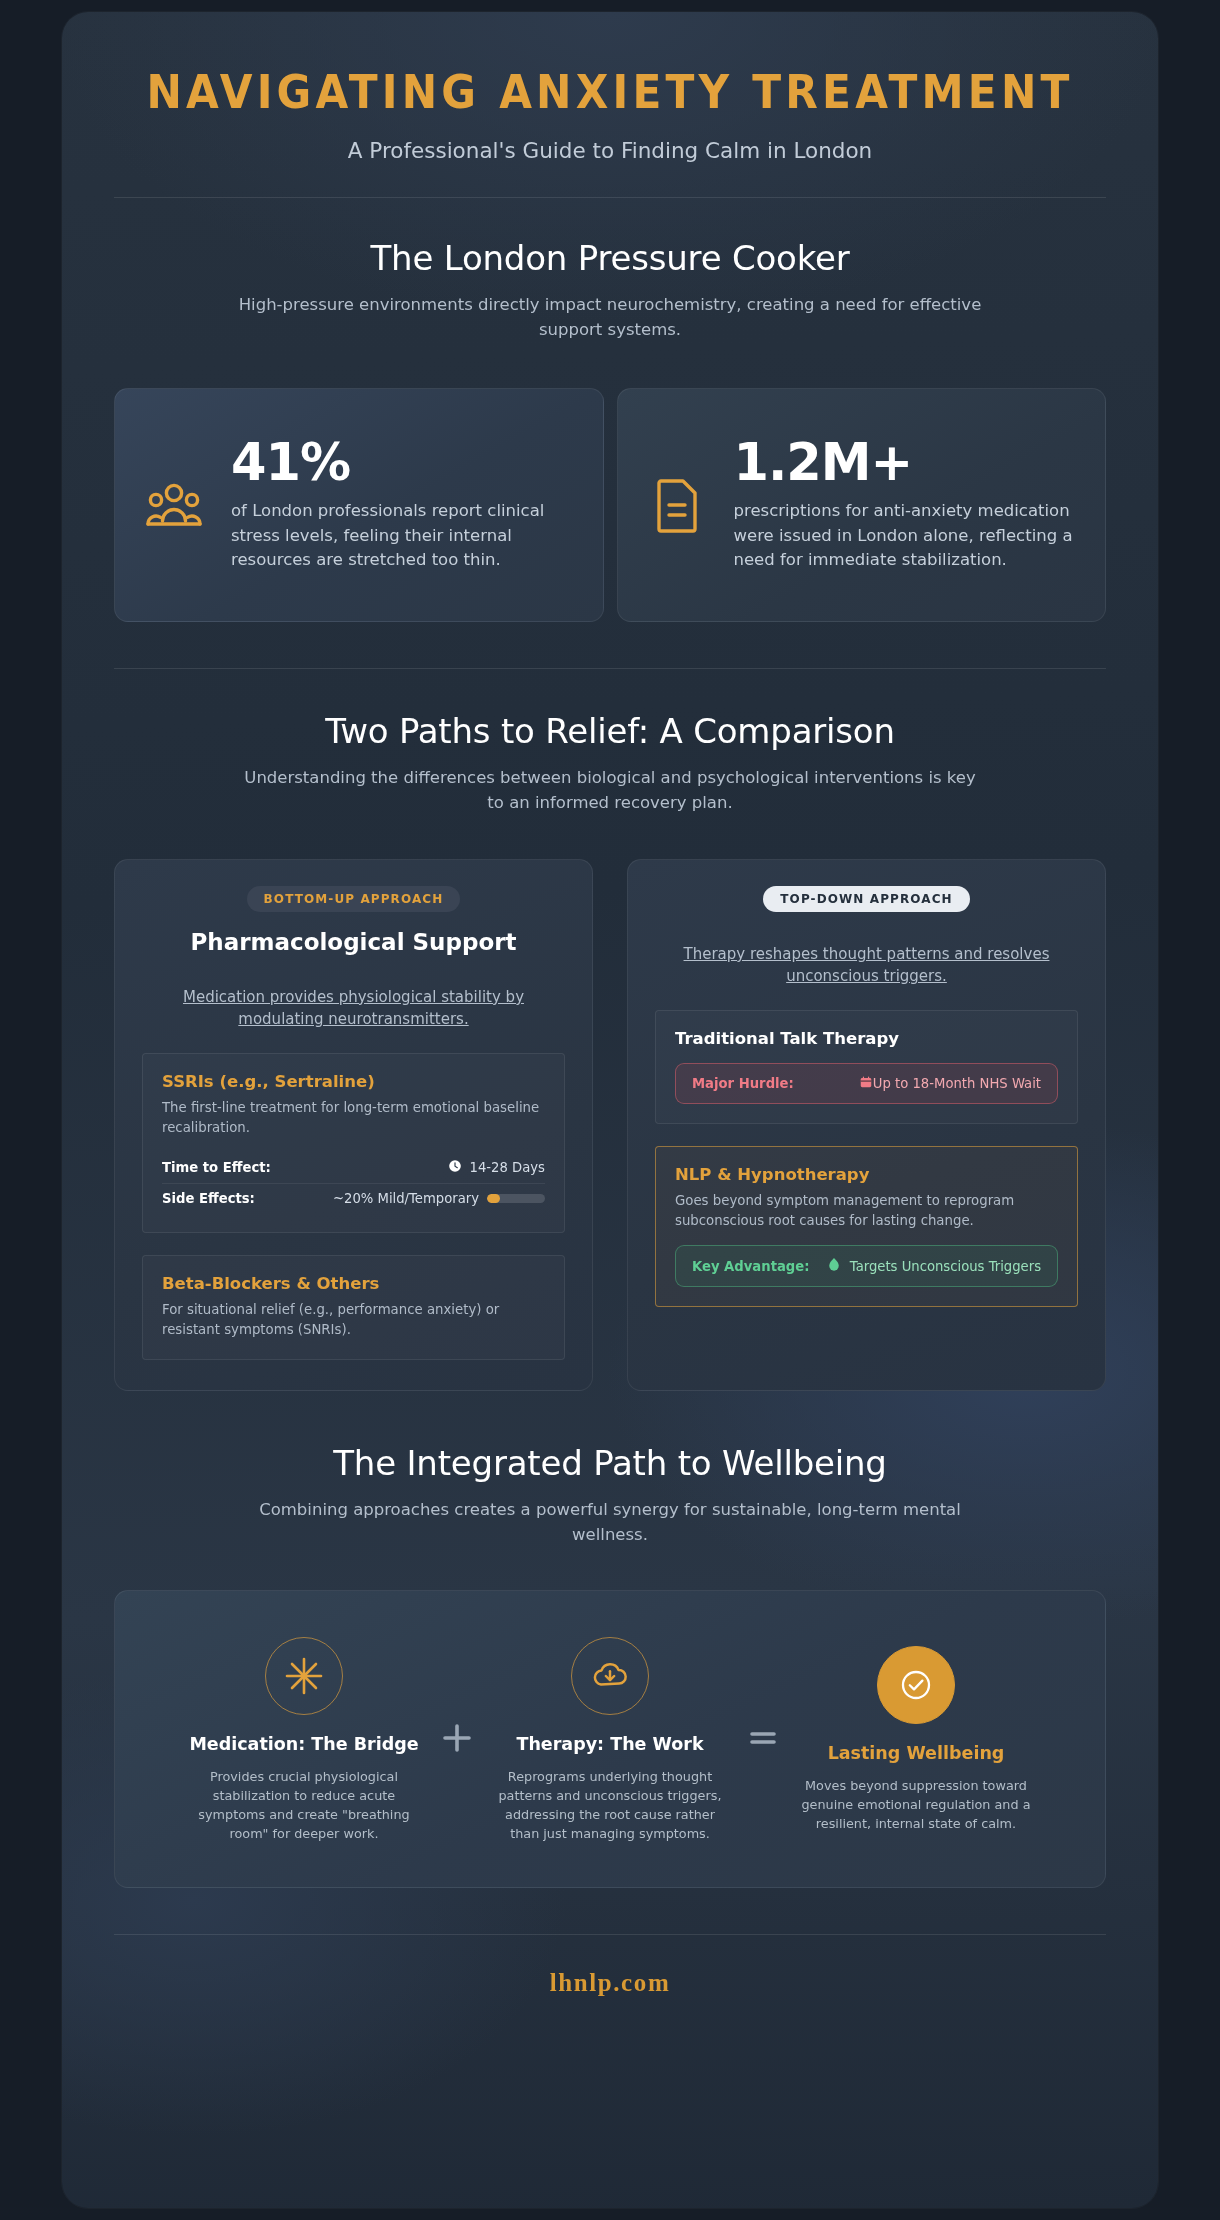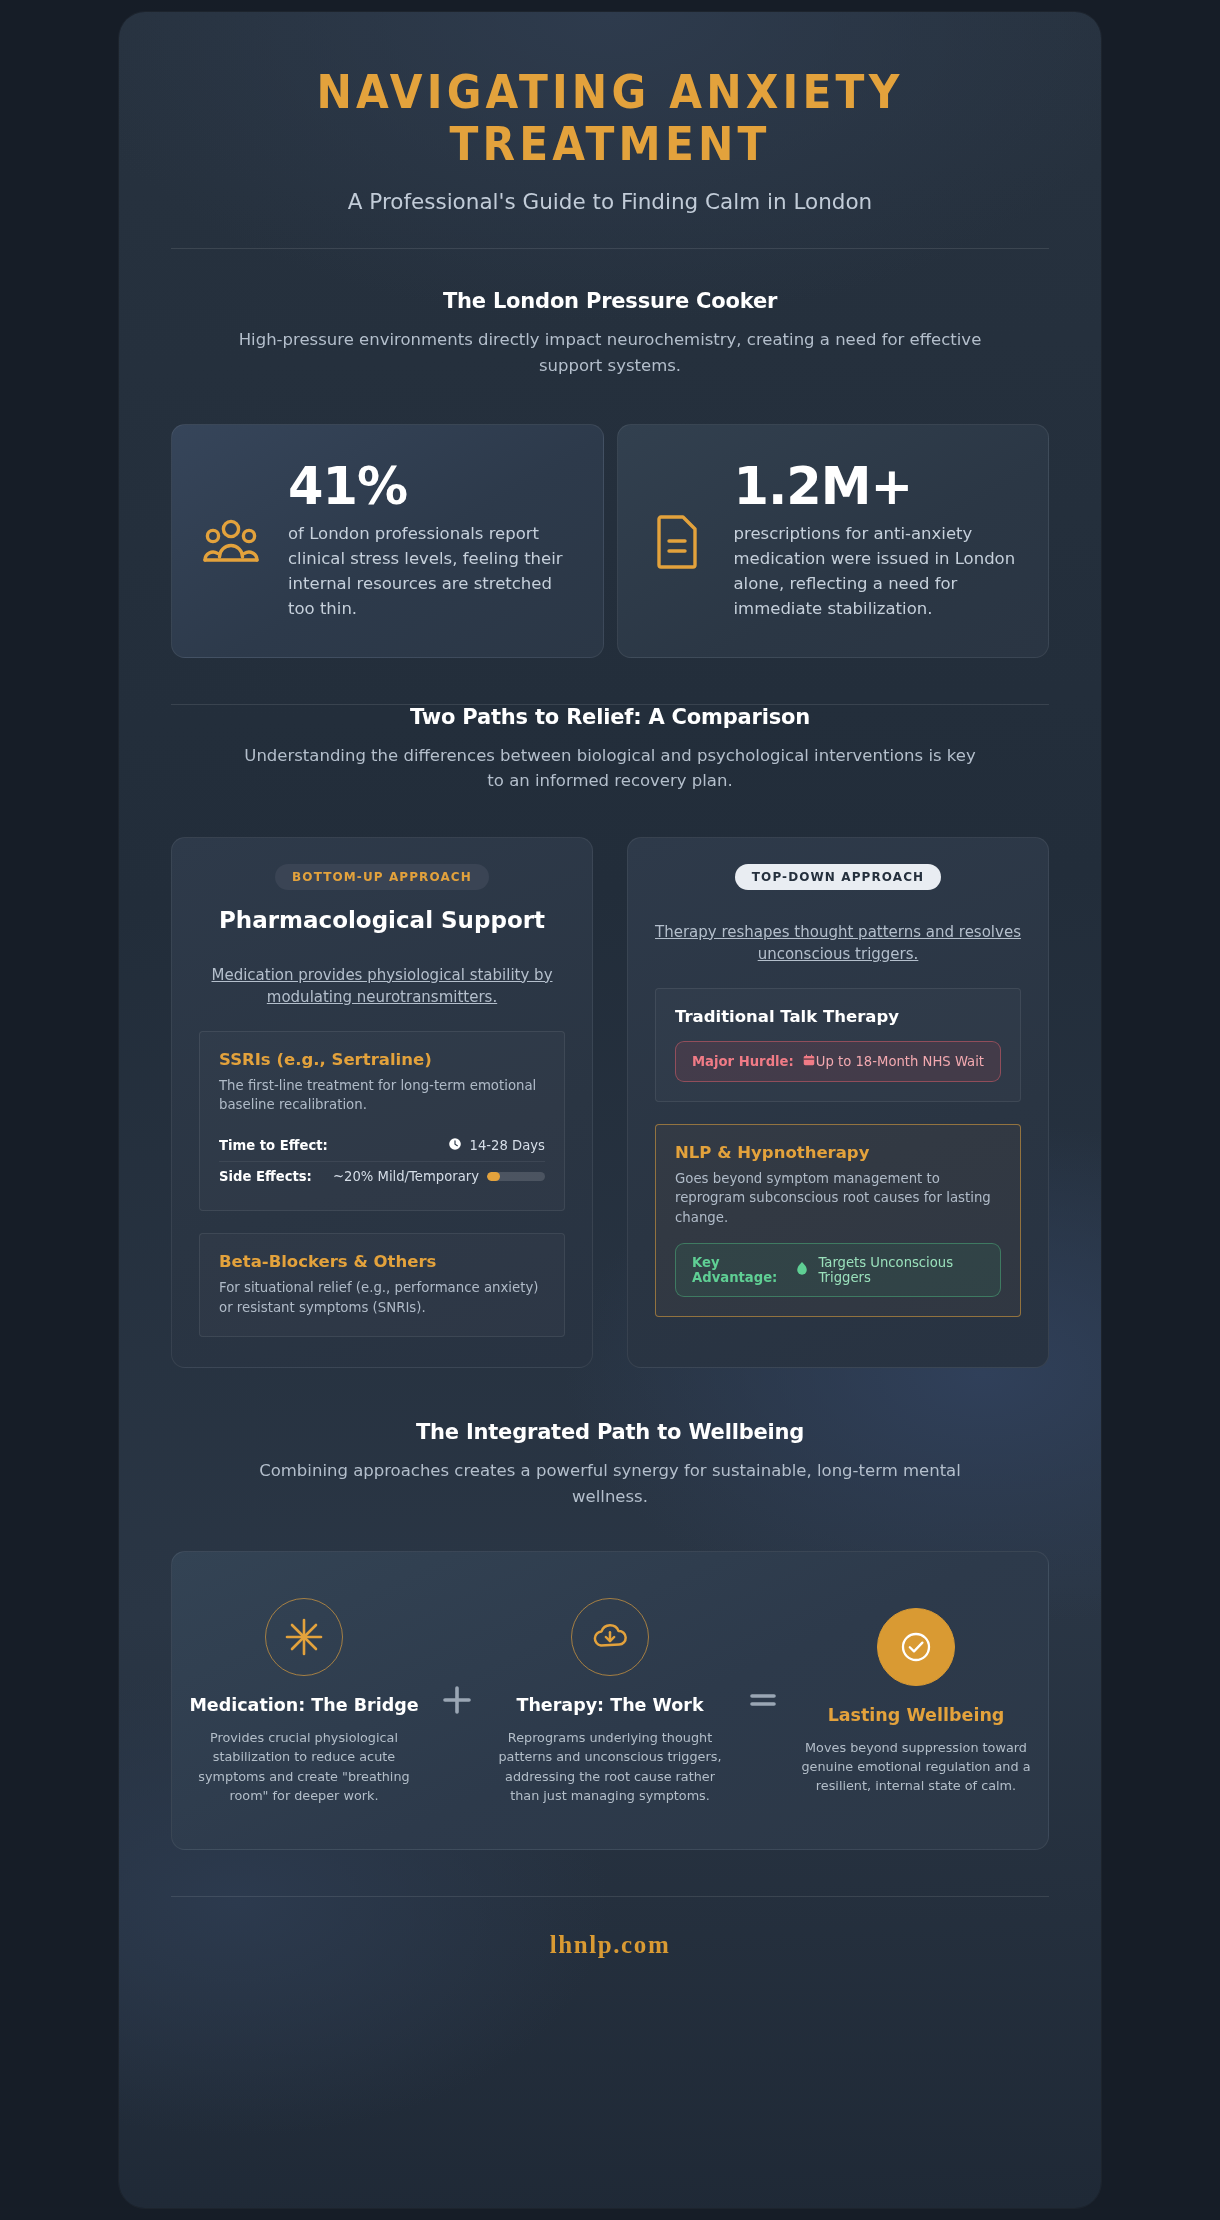--- a/index.html
+++ b/index.html
@@ -4,21 +4,21 @@
 <style>
   * { margin:0; padding:0; box-sizing:border-box; }
   html,body { background:#161d27; }
   body {
     width:1220px; height:2220px;
     font-family:"DejaVu Sans","Liberation Sans",sans-serif;
     display:flex; align-items:flex-start; justify-content:center;
     overflow:hidden;
   }
   .page {
-    width:982px; height:2196px; margin-top:12px;
+    width:1096px; height:2196px; margin-top:12px;
     border-radius:26px;
     background:
       radial-gradient(ellipse 900px 500px at 50% 0%, #2e3b4d 0%, rgba(46,59,77,0) 62%),
       radial-gradient(ellipse 700px 420px at 88% 62%, #30405a 0%, rgba(48,64,90,0) 60%),
       radial-gradient(ellipse 600px 380px at 12% 86%, #2c3a4e 0%, rgba(44,58,78,0) 62%),
       linear-gradient(178deg,#27323f 0%,#222d3a 40%,#2a3645 72%,#1f2936 100%);
     overflow:hidden;
     position:relative;
     box-shadow:0 0 0 1px rgba(255,255,255,0.03);
   }
@@ -32,21 +32,21 @@
     color:#e3a23c; line-height:1.1;
   }
   .hdr .sub {
     margin-top:20px; font-size:21.5px; color:#c2ccd8; font-weight:400;
   }
   .rule { height:1px; background:rgba(255,255,255,0.10); margin:34px 0 0; }
 
   
   .sec-head { text-align:center; }
   .sec-head h2 {
-    font-size:21px; font-weight:700; color:#ffffff; letter-spacing:-0.2px;
+    font-size:34px; font-weight:400; color:#ffffff; letter-spacing:-0.2px;
   }
   .sec-head p {
     margin:14px auto 0; font-size:16.5px; color:#b4bfcc; line-height:1.55;
     max-width:745px;
   }
 
   
   .stats { display:flex; gap:13px; margin-top:45px; }
   .stat {
     flex:1; border-radius:14px; padding:28px 26px;
@@ -188,21 +188,21 @@
         <div class="txt">
           <div class="big">1.2M+</div>
           <div class="desc">prescriptions for anti-anxiety medication were issued in London alone, reflecting a need for immediate stabilization.</div>
         </div>
       </div>
 
     </div>
 
     <div class="rule" style="margin-top:46px;"></div>
 
-    <div style="" class="sec-head">
+    <div style="margin-top:42px;" class="sec-head">
       <h2>Two Paths to Relief: A Comparison</h2>
       <p>Understanding the differences between biological and psychological interventions is key to an informed recovery plan.</p>
     </div>
 
     <div class="compare">
 
       <div class="col">
         <span class="badge amber">BOTTOM-UP APPROACH</span>
         <h3>Pharmacological Support</h3>
         <div class="lede">Medication provides physiological stability by modulating neurotransmitters.</div>

